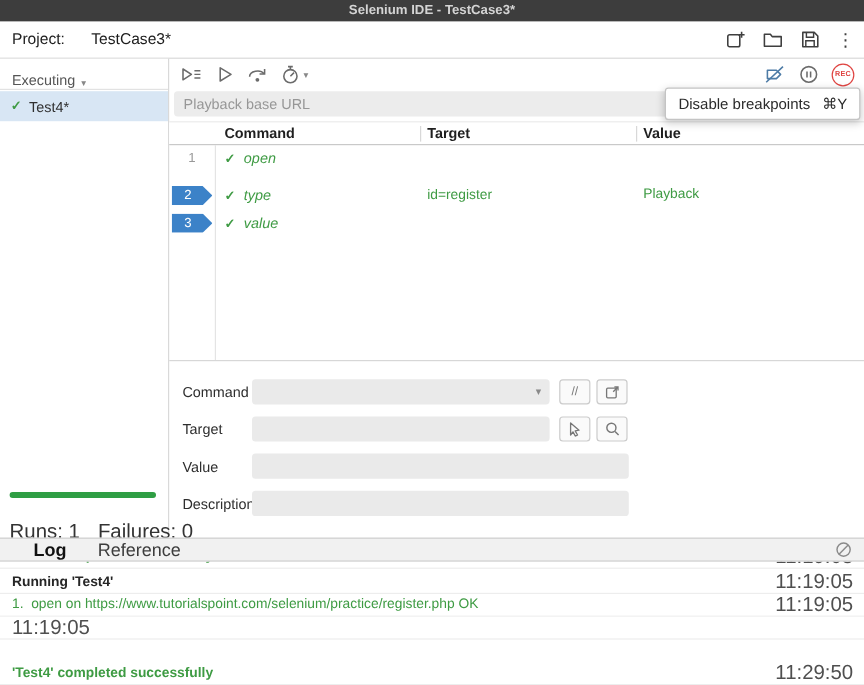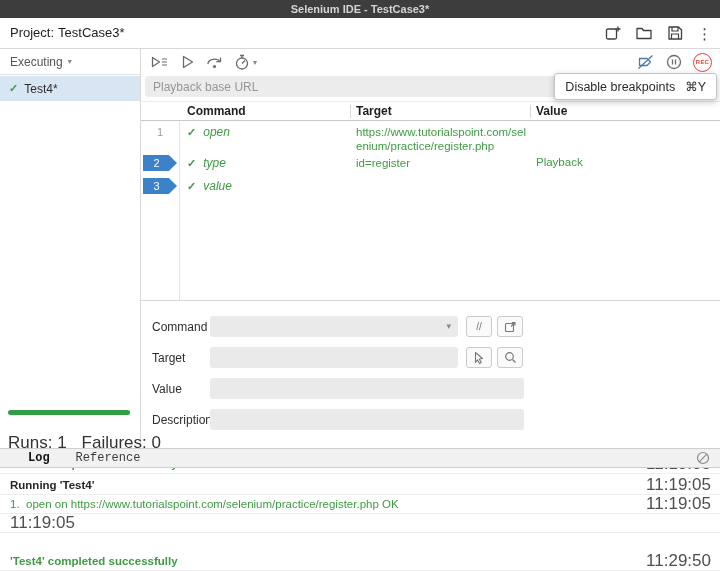--- a/index.html
+++ b/index.html
@@ -4,27 +4,27 @@
 <style>
   *{box-sizing:border-box;margin:0;padding:0}
   html,body{width:720px;height:571px}
   body{font-family:"Liberation Sans",sans-serif;background:#fff;position:relative;overflow:hidden;font-size:12px}
   svg{display:block}
 
   .titlebar{position:absolute;left:0;top:0;width:720px;height:18px;background:#3d3d3d;color:#d4d4d4;font-size:11px;font-weight:bold;text-align:center;line-height:18px}
 
   .project-row{position:absolute;left:0;top:18px;width:720px;height:30px;background:#fff}
   .project-text{position:absolute;left:10px;top:0;height:30px;line-height:30px;font-size:13px;color:#1d1d1d}
-  .project-text .plabel{margin-right:4px}
+  .project-text .plabel{margin-right:22px}
   .header-icons{position:absolute;right:8px;top:0;height:30px;display:flex;align-items:center;gap:13px}
   .icon-btn{display:flex;align-items:center;justify-content:center;background:none;border:none;cursor:default;padding:0}
   .kebab{font-size:15px;color:#3f3f3f;line-height:1}
   .hdr-divider{position:absolute;left:0;top:48px;width:720px;height:1px;background:#d9d9d9}
 
-  .sidebar-header{position:absolute;left:0;top:49px;width:140px;height:26px;border-bottom:1px solid #e2e2e2;display:flex;align-items:center;padding-left:10px;gap:5px;font-size:12px;color:#555;background:#fff}
+  .sidebar-header{position:absolute;left:0;top:49px;width:140px;height:26px;border-bottom:1px solid #e2e2e2;display:flex;align-items:flex-end;padding-left:10px;gap:5px;font-size:12px;color:#555;background:#fff}
   .sidebar-caret{font-size:8px;color:#888}
   .test-item{position:absolute;left:0;top:76px;width:140px;height:25px;background:#d8e6f4;display:flex;align-items:center;padding-left:9px;gap:6px;font-size:12px;color:#2f2f2f}
   .check{color:#3f9b44;font-size:11px;font-weight:bold}
   .v-divider{position:absolute;left:140px;top:49px;width:1px;height:395px;background:#d9d9d9}
 
   .toolbar{position:absolute;left:141px;top:49px;width:579px;height:26px;display:flex;align-items:center;justify-content:space-between;padding:0 8px}
   .tb-left{display:flex;align-items:center;gap:9px}
   .tb-right{display:flex;align-items:center;gap:10px}
   .speed-wrap{display:flex;align-items:center;gap:2px}
   .tb-caret{font-size:8px;color:#888}
@@ -52,21 +52,21 @@
   .form-label{position:absolute;left:152px;height:22px;line-height:22px;font-size:12px;color:#2e2e2e}
   .form-input{position:absolute;left:210px;height:21px;background:#eaeaea;border:none;border-radius:3px;font-size:12px;padding:0 8px;color:#333;font-family:inherit}
   .select-box{position:absolute;left:210px;height:21px;background:#eaeaea;border-radius:3px}
   .select-caret{position:absolute;right:7px;top:6px;font-size:9px;color:#8a8a8a;line-height:1}
   .mini-btn{position:absolute;width:26px;height:21px;border:1px solid #cbcbcb;border-radius:3px;background:#fafafa;display:flex;align-items:center;justify-content:center;font-size:10px;color:#777;font-family:inherit;padding:0}
 
   .progress{position:absolute;left:8px;top:410px;width:122px;height:5px;border-radius:3px;background:#2f9e44}
   .runs-row{position:absolute;left:8px;top:433px;display:flex;gap:15px;font-size:17px;color:#333}
 
   .bottom-bar{position:absolute;left:0;top:448px;width:720px;height:20px;background:#f1f1f1;border-top:1px solid #cfcfcf;border-bottom:1px solid #cfcfcf;z-index:3;display:flex;align-items:center}
-  .tab{font-size:12px;background:none;border:none;padding:0;font-family:Liberation Mono, monospace}
+  .tab{font-size:15px;background:none;border:none;padding:0;font-family:Liberation Sans, sans-serif}
   .tab-log{margin-left:28px;color:#111;font-weight:bold}
   .tab-ref{margin-left:26px;color:#3c3c3c;font-weight:normal}
   .clear-log{position:absolute;right:10px;top:2px;background:none;border:none;padding:0}
 
   .log-line{position:absolute;left:0;width:720px;height:19px;display:flex;justify-content:space-between;align-items:center;padding:0 9px 0 10px;font-size:11.5px;border-bottom:1px solid #ededed;background:#fff;z-index:1}
   .log-text{white-space:pre}
   .log-step .log-text{color:#3e9b43}
   .log-success .log-text{color:#3e9b43;font-weight:bold}
   .log-running .log-text{color:#262626;font-weight:bold}
   .log-time{color:#4f4f4f;font-weight:normal;font-size:17px}
@@ -198,21 +198,20 @@
   <span class="col" style="left:395px">Value</span>
 </div>
 <div class="gutter-line"></div>
 
 <div class="cmd-row" style="top:121px;height:31px">
   <span class="row-num">1</span>
   <span class="cell-command">
     <span class="check">✓</span>
     <span class="cmd-name">open</span>
   </span>
-  <span class="cell-target">https://www.tutorialspoint.com/selenium/practice/register.php</span>
   <span class="cell-value"></span>
 </div>
 
 <div class="cmd-row" style="top:152px;height:23px">
   <span class="bp-badge">2</span>
   <span class="cell-command">
     <span class="check">✓</span>
     <span class="cmd-name">type</span>
   </span>
   <span class="cell-target">id=register</span>

